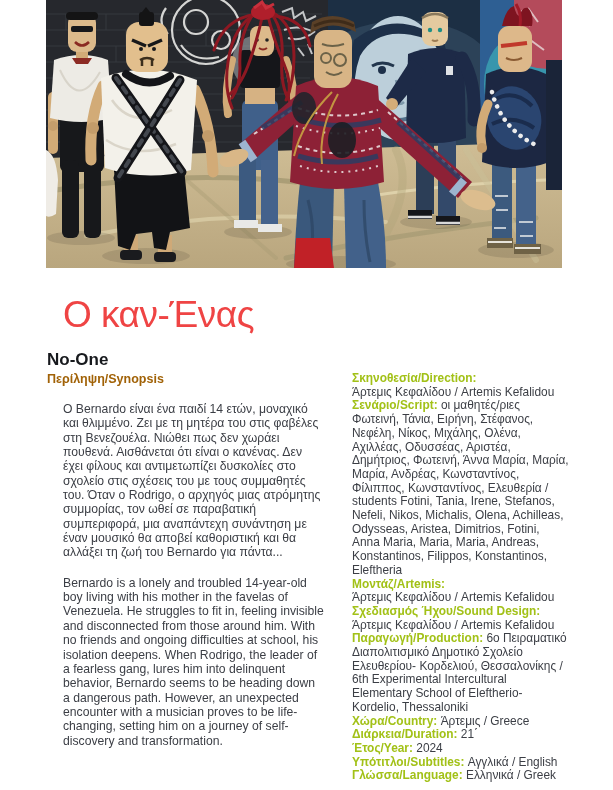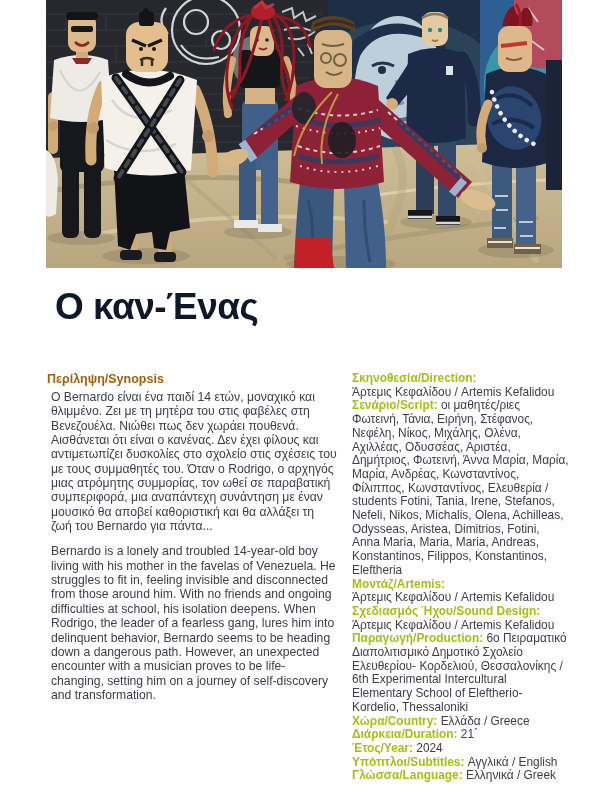--- a/index.html
+++ b/index.html
@@ -5,30 +5,30 @@
   html,body { margin:0; padding:0; background:#ffffff; }
   body { font-family:"Liberation Sans", sans-serif; }
   .page { position:relative; width:613px; height:790px; background:#fff; overflow:hidden; }
 
   
   .still { position:absolute; left:46px; top:0; width:516px; height:268px; margin:0; overflow:hidden; }
   .still svg { display:block; width:100%; height:100%; }
 
   
   .titles { position:absolute; left:47px; top:279px; }
-  .title-gr { margin:8px; font-size:37px; line-height:1.06; font-weight:bold; letter-spacing:-0.5px; color:#0f172a; }
+  .title-gr { margin:16px; font-size:37px; line-height:1.06; font-weight:normal; letter-spacing:-0.5px; color:#ef4444; }
   .title-en { margin:7px 0 0 0; font-size:17px; font-weight:bold; color:#17191d; }
 
   
   .col-left  { position:absolute; left:47px;  top:372px; width:294px; }
   .col-right { position:absolute; left:352px; top:372px; width:218px;
                font-size:11.9px; line-height:13.7px; color:#3b3e45; }
 
   .syn-heading { margin:0 0 1px 0; font-size:12.5px; font-weight:bold; color:#a16207; }
-  .syn-p { margin:4px; font-size:12.2px; line-height:14.35px; color:#3b3e45; }
+  .syn-p { margin:16px; font-size:12.2px; line-height:14.35px; color:#3b3e45; }
   .syn-p.second { margin-top:11px; }
 
   .credit-label { color:#a2c117; font-weight:bold; }
   .credit-label.block { display:block; }
   .credit-value { color:#3b3e45; }
 </style>
 </head>
 <body>
 
 <div class="page">
@@ -270,36 +270,37 @@
           <circle cx="280" cy="58" r="5"></circle>
           <circle cx="294" cy="60" r="6"></circle>
           <path d="M276 44 q10 4 22 0 M280 72 q8 6 16 0"></path>
         </g>
       </g>
     </svg>
   </figure>
 
   <header class="titles">
     <h1 class="title-gr">Ο καν-Ένας</h1>
+    <h2 class="title-en">No-One</h2>
   </header>
 
   <section class="col-left">
     <h3 class="syn-heading">Περίληψη/Synopsis</h3>
     <p class="syn-p">Ο Bernardo είναι ένα παιδί 14 ετών, μοναχικό και θλιμμένο. Ζει με τη μητέρα του στις φαβέλες στη Βενεζουέλα. Νιώθει πως δεν χωράει πουθενά. Αισθάνεται ότι είναι ο κανένας. Δεν έχει φίλους και αντιμετωπίζει δυσκολίες στο σχολείο στις σχέσεις του με τους συμμαθητές του. Όταν ο Rodrigo, ο αρχηγός μιας ατρόμητης συμμορίας, τον ωθεί σε παραβατική συμπεριφορά, μια αναπάντεχη συνάντηση με έναν μουσικό θα αποβεί καθοριστική και θα αλλάξει τη ζωή του Bernardo για πάντα...</p>
     <p class="syn-p second">Bernardo is a lonely and troubled 14-year-old boy living with his mother in the favelas of Venezuela. He struggles to fit in, feeling invisible and disconnected from those around him. With no friends and ongoing difficulties at school, his isolation deepens. When Rodrigo, the leader of a fearless gang, lures him into delinquent behavior, Bernardo seems to be heading down a dangerous path. However, an unexpected encounter with a musician proves to be life-changing, setting him on a journey of self-discovery and transformation.</p>
   </section>
 
   <aside class="col-right">
     <div id="credits-list">
         <div class="credit-item"><span class="credit-label block">Σκηνοθεσία/Direction:</span><span class="credit-value">Άρτεμις Κεφαλίδου / Artemis Kefalidou</span></div>
         <div class="credit-item"><span class="credit-label">Σενάριο/Script:</span><span class="credit-value"> οι μαθητές/ριες Φωτεινή, Τάνια, Ειρήνη, Στέφανος, Νεφέλη, Νίκος, Μιχάλης, Ολένα, Αχιλλέας, Οδυσσέας, Αριστέα, Δημήτριος, Φωτεινή, Άννα Μαρία, Μαρία, Μαρία, Ανδρέας, Κωνσταντίνος, Φίλιππος, Κωνσταντίνος, Ελευθερία / students Fotini, Tania, Irene, Stefanos, Nefeli, Nikos, Michalis, Olena, Achilleas, Odysseas, Aristea, Dimitrios, Fotini, Anna Maria, Maria, Maria, Andreas, Konstantinos, Filippos, Konstantinos, Eleftheria</span></div>
         <div class="credit-item"><span class="credit-label block">Μοντάζ/Artemis:</span><span class="credit-value">Άρτεμις Κεφαλίδου / Artemis Kefalidou</span></div>
         <div class="credit-item"><span class="credit-label block">Σχεδιασμός Ήχου/Sound Design:</span><span class="credit-value">Άρτεμις Κεφαλίδου / Artemis Kefalidou</span></div>
         <div class="credit-item"><span class="credit-label">Παραγωγή/Production:</span><span class="credit-value"> 6ο Πειραματικό Διαπολιτισμικό Δημοτικό Σχολείο Ελευθερίου- Κορδελιού, Θεσσαλονίκης / 6th Experimental Intercultural Elementary School of Eleftherio- Kordelio, Thessaloniki</span></div>
-        <div class="credit-item"><span class="credit-label">Χώρα/Country:</span><span class="credit-value"> Ελλάδα / Greece</span></div>
+        <div class="credit-item"><span class="credit-label">Χώρα/Country:</span><span class="credit-value"> Άρτεμις / Greece</span></div>
         <div class="credit-item"><span class="credit-label">Διάρκεια/Duration:</span><span class="credit-value"> 21΄</span></div>
         <div class="credit-item"><span class="credit-label">Έτος/Year:</span><span class="credit-value"> 2024</span></div>
         <div class="credit-item"><span class="credit-label">Υπότιτλοι/Subtitles:</span><span class="credit-value"> Αγγλικά / English</span></div>
         <div class="credit-item"><span class="credit-label">Γλώσσα/Language:</span><span class="credit-value"> Ελληνικά / Greek</span></div>
       </div>
   </aside>
 
 </div>
 
 </body></html>

